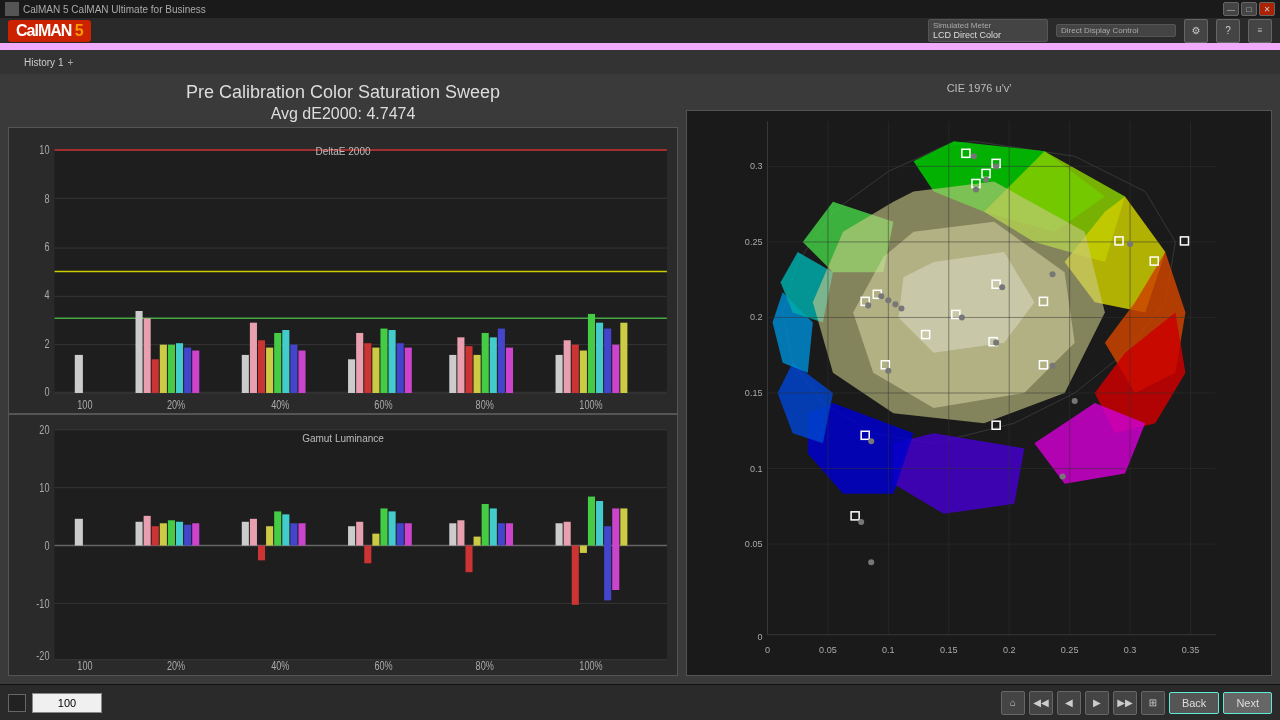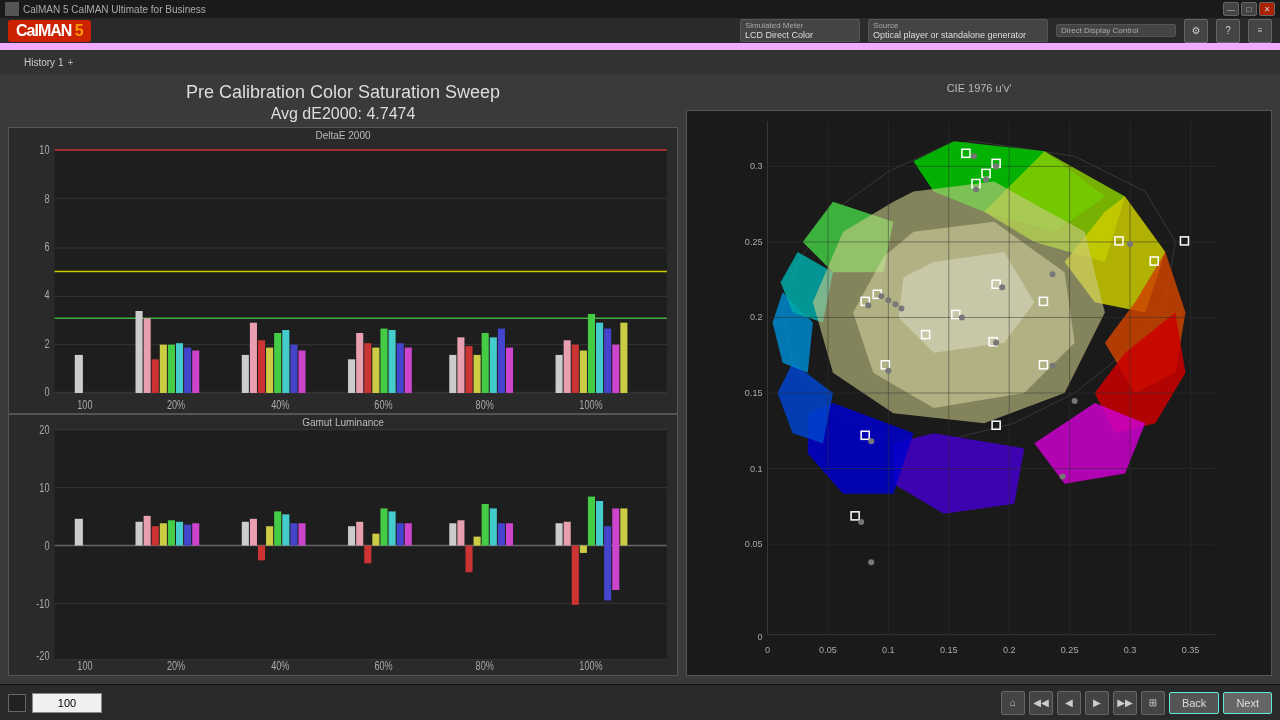--- a/index.html
+++ b/index.html
@@ -106,21 +106,21 @@
 
     .chart-container {
       background: #2a2a2a;
       border: 1px solid #555;
       flex: 1;
       position: relative;
     }
 
     .chart-title {
       position: absolute;
-      top: 2px;
+      top: 18px;
       left: 0; right: 0;
       text-align: center;
       font-size: 10px;
       color: #bbb;
     }
 
     .chart-canvas {
       width: 100%;
       height: 100%;
     }
@@ -238,24 +238,20 @@
 </div>
 
 <div id="toolbar">
   <div id="logo">
     CalMAN<span> 5</span>
   </div>
   <div style="flex:1"></div>
   <div class="toolbar-group">
     <label>Simulated Meter</label>
     <span style="color:#ddd;font-size:9px;">LCD Direct Color</span>
-  </div>
-  <div class="toolbar-group" style="min-width:180px;">
-    <label>Source</label>
-    <span style="color:#ddd;font-size:9px;">Optical player or standalone generator</span>
   </div>
   <div class="toolbar-group">
     <label>Direct Display Control</label>
     <span style="color:#ddd;font-size:9px;"></span>
   </div>
   <div class="ctrl-btn">⚙</div>
   <div class="ctrl-btn">?</div>
   <div class="ctrl-btn" style="font-size:8px;">≡</div>
 </div>
 

